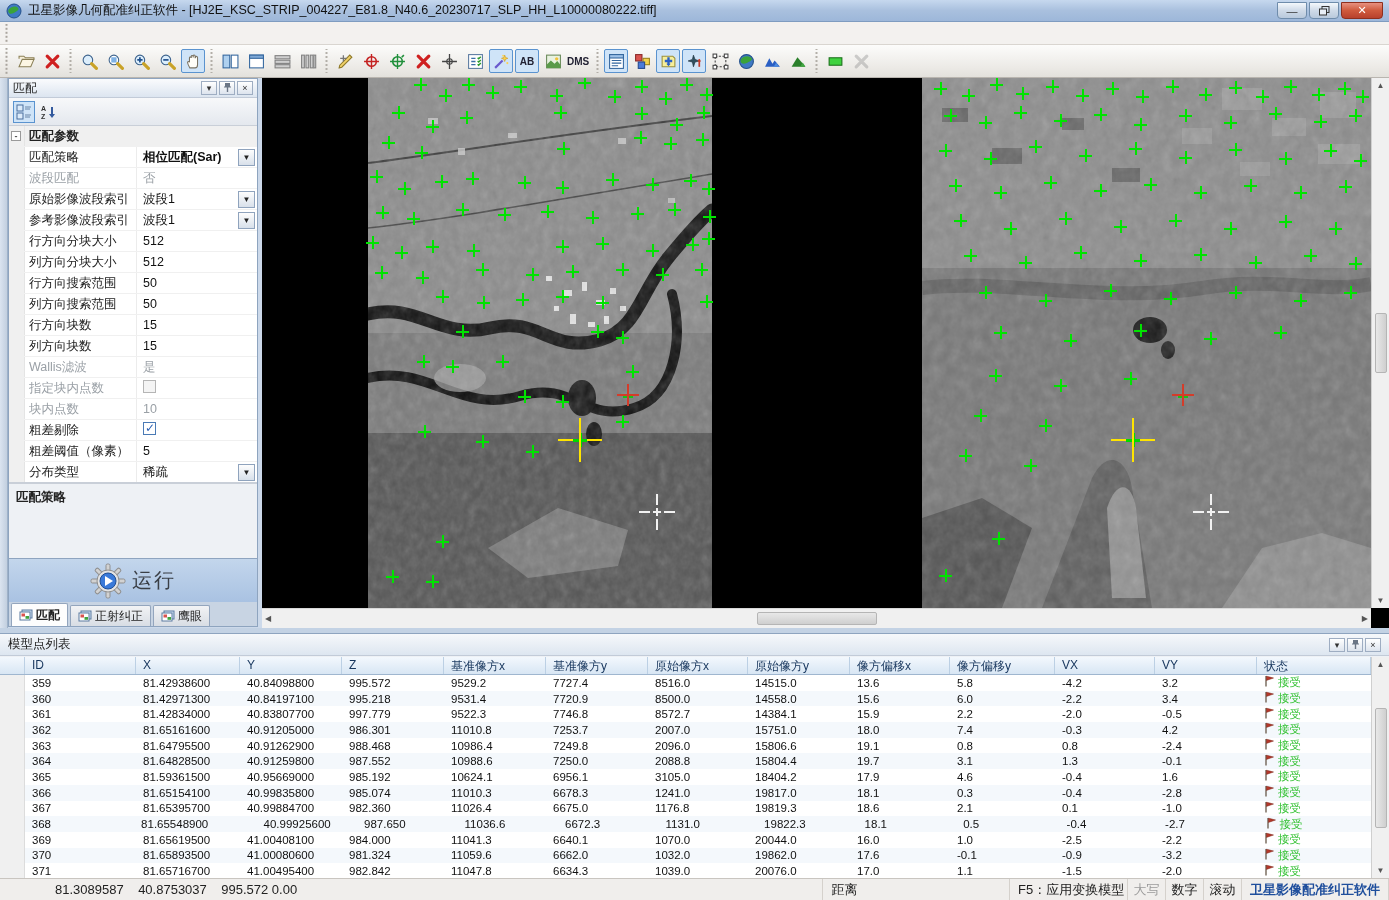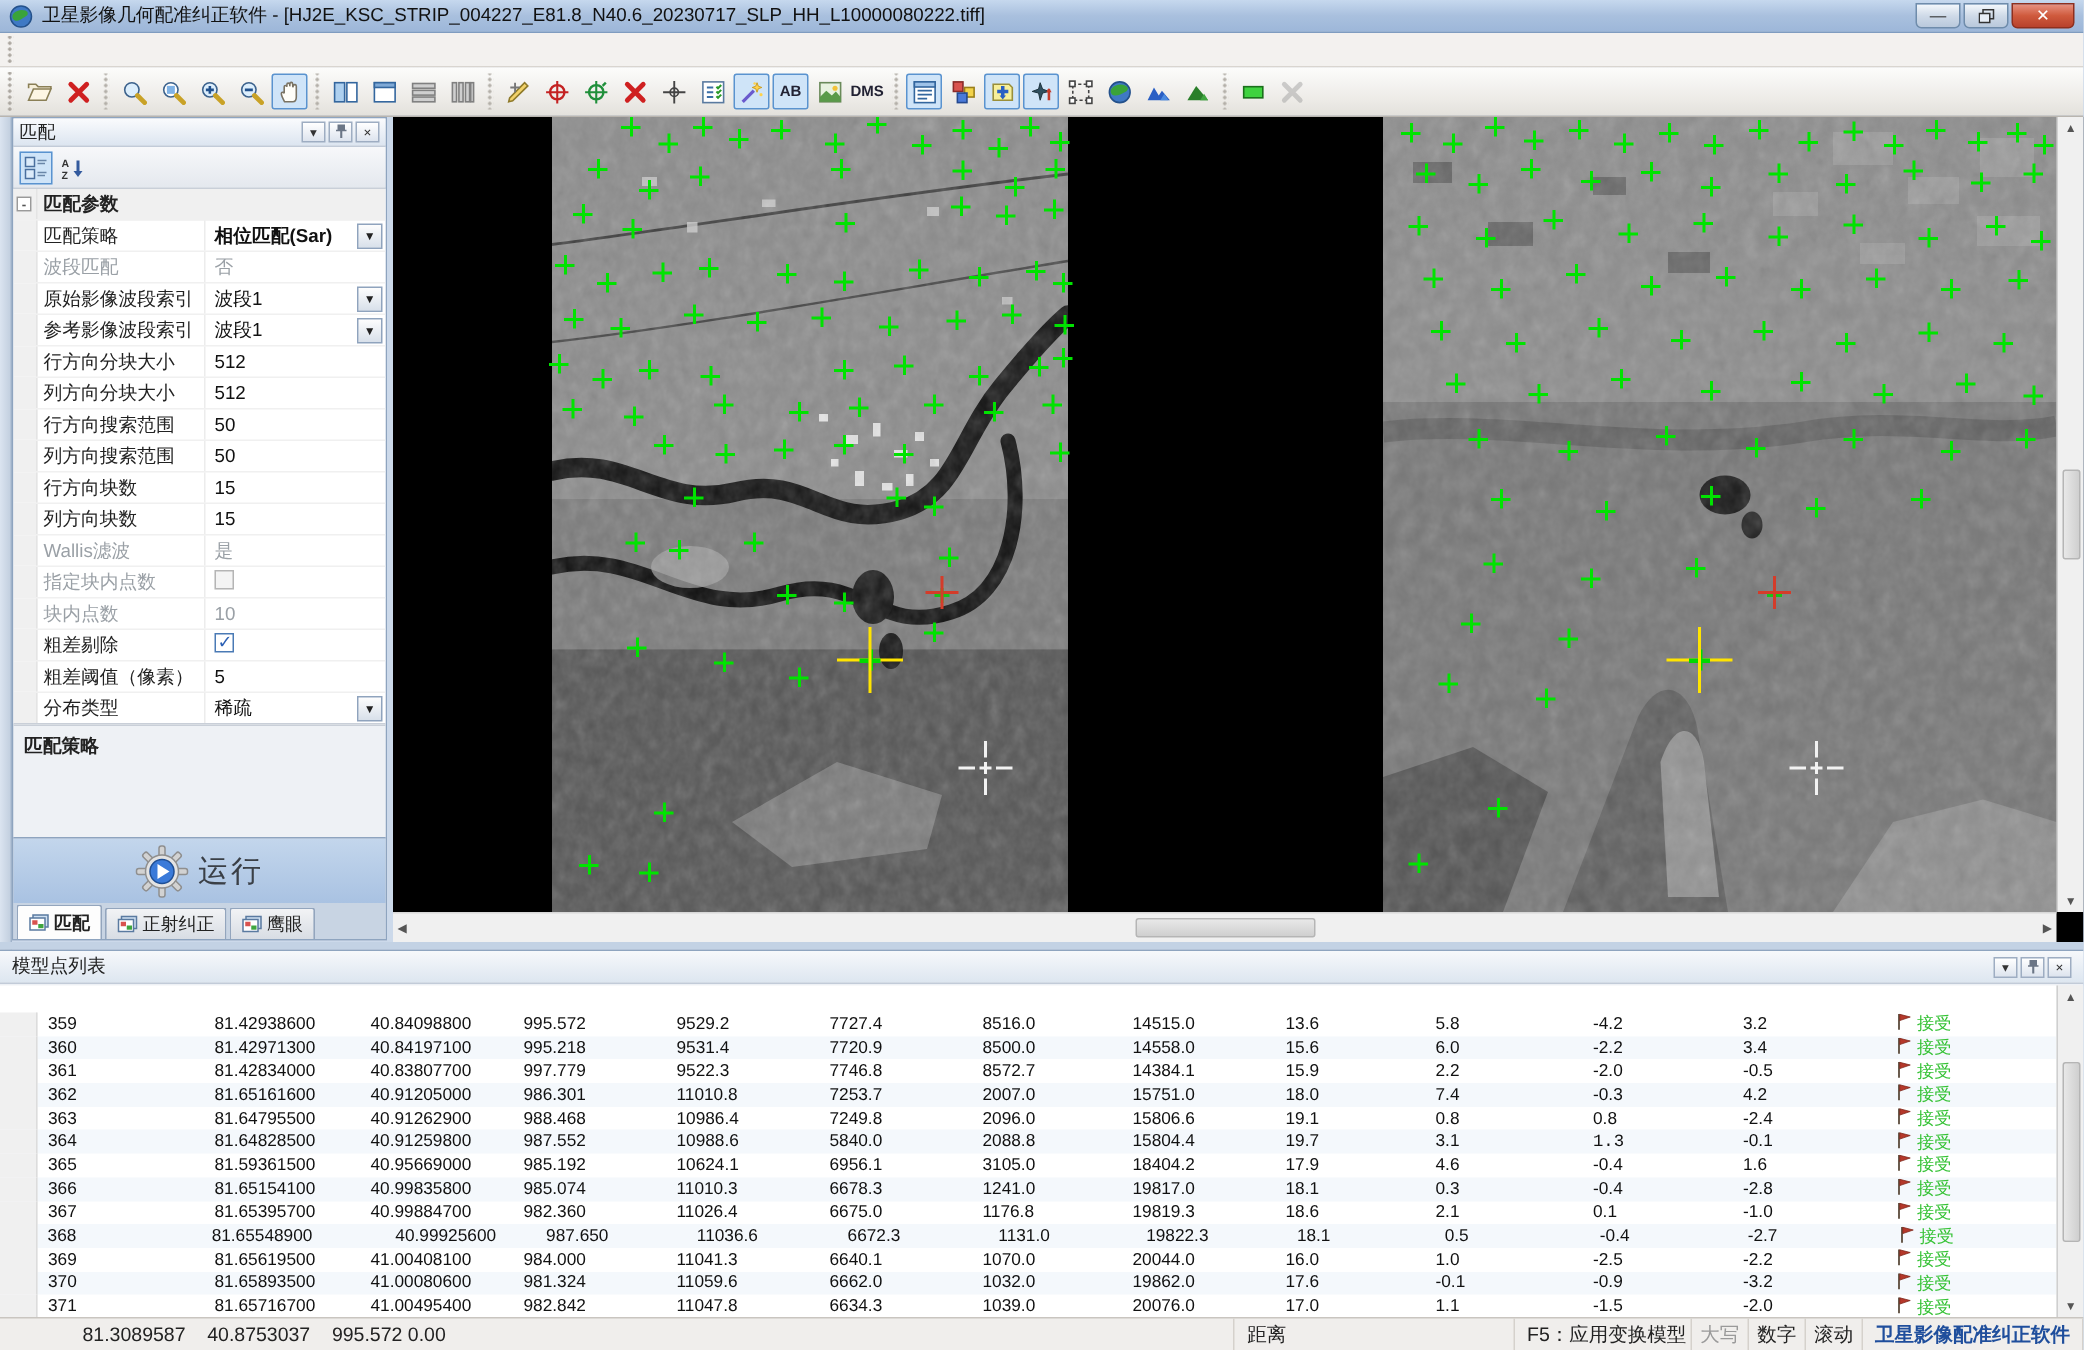--- a/index.html
+++ b/index.html
@@ -847,20 +847,36 @@
     <div class="t">模型点列表</div>
     <div class="dt-btn">▾</div>
     <div class="dt-btn"><svg width="9" height="11" viewBox="0 0 9 11">
           <path d="M2 1h5v4H2z" fill="#6b7686"></path>
           <path d="M1 5h7" stroke="#6b7686"></path>
           <path d="M4.5 5v5" stroke="#6b7686" stroke-width="1.4"></path>
         </svg></div>
     <div class="dt-btn">×</div>
   </div>
   <div class="grid">
+    <div class="g-header" id="g-header">
+        <div class="g-hcell" style="width: 25px;"></div>
+        <div class="g-hcell" style="width: 111px;">ID</div>
+        <div class="g-hcell" style="width: 104px;">X</div>
+        <div class="g-hcell" style="width: 102px;">Y</div>
+        <div class="g-hcell" style="width: 102px;">Z</div>
+        <div class="g-hcell" style="width: 102px;">基准像方x</div>
+        <div class="g-hcell" style="width: 102px;">基准像方y</div>
+        <div class="g-hcell" style="width: 100px;">原始像方x</div>
+        <div class="g-hcell" style="width: 102px;">原始像方y</div>
+        <div class="g-hcell" style="width: 100px;">像方偏移x</div>
+        <div class="g-hcell" style="width: 105px;">像方偏移y</div>
+        <div class="g-hcell" style="width: 100px;">VX</div>
+        <div class="g-hcell" style="width: 102px;">VY</div>
+        <div class="g-hcell" style="width: 114px;">状态</div>
+      </div>
     <div class="g-rows" id="g-rows">
         <div class="t-row">
           <div class="t-cell t-rowhead" style="width: 25px;"></div>
           <div class="t-cell" style="width: 111px;">359</div>
           <div class="t-cell" style="width: 104px;">81.42938600</div>
           <div class="t-cell" style="width: 102px;">40.84098800</div>
           <div class="t-cell" style="width: 102px;">995.572</div>
           <div class="t-cell" style="width: 102px;">9529.2</div>
           <div class="t-cell" style="width: 102px;">7727.4</div>
           <div class="t-cell" style="width: 100px;">8516.0</div>
@@ -965,26 +981,26 @@
             <span class="accept">接受</span>
           </div>
         </div>
         <div class="t-row">
           <div class="t-cell t-rowhead" style="width: 25px;"></div>
           <div class="t-cell" style="width: 111px;">364</div>
           <div class="t-cell" style="width: 104px;">81.64828500</div>
           <div class="t-cell" style="width: 102px;">40.91259800</div>
           <div class="t-cell" style="width: 102px;">987.552</div>
           <div class="t-cell" style="width: 102px;">10988.6</div>
-          <div class="t-cell" style="width: 102px;">5840.0</div>
+          <div class="t-cell" style="width: 102px;">7250.0</div>
           <div class="t-cell" style="width: 100px;">2088.8</div>
           <div class="t-cell" style="width: 102px;">15804.4</div>
           <div class="t-cell" style="width: 100px;">19.7</div>
           <div class="t-cell" style="width: 105px;">3.1</div>
-          <div class="t-cell" style="width: 100px; font-family: Liberation Mono, monospace;">1.3</div>
+          <div class="t-cell" style="width: 100px;">1.3</div>
           <div class="t-cell" style="width: 102px;">-0.1</div>
           <div class="t-cell status-cell" style="width: 114px;">
             <svg viewBox="0 0 11 12">
               <path d="M2 1v10.5" stroke="#5a4a3a" stroke-width="1.2"></path>
               <path d="M2.5 1.2L9.5 3 2.5 5.4z" fill="#b5382a" stroke="#7a2418" stroke-width="0.5"></path>
             </svg>
             <span class="accept">接受</span>
           </div>
         </div>
         <div class="t-row">

